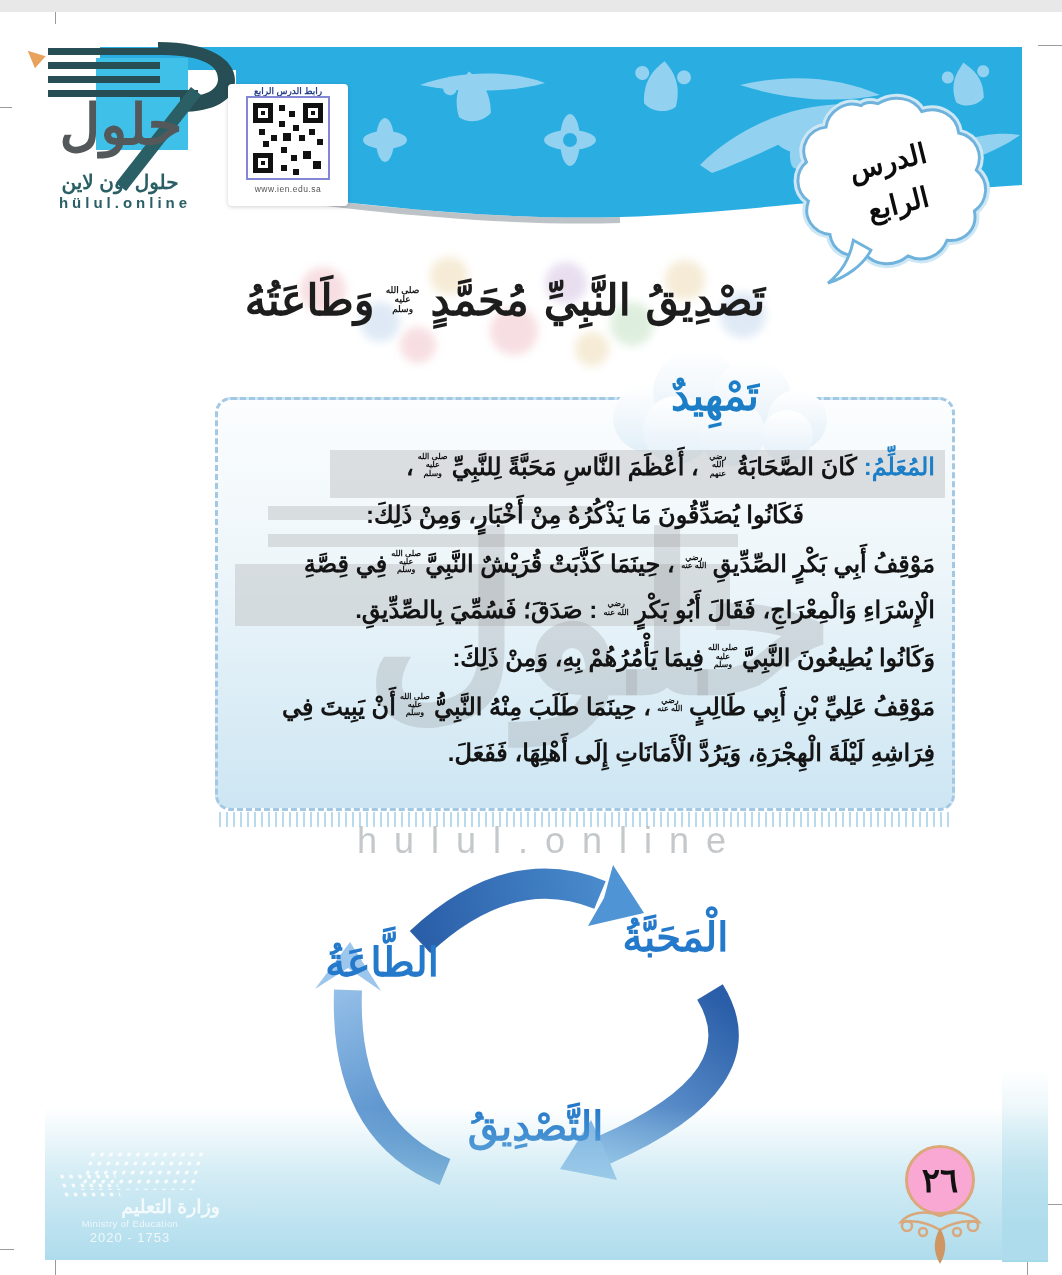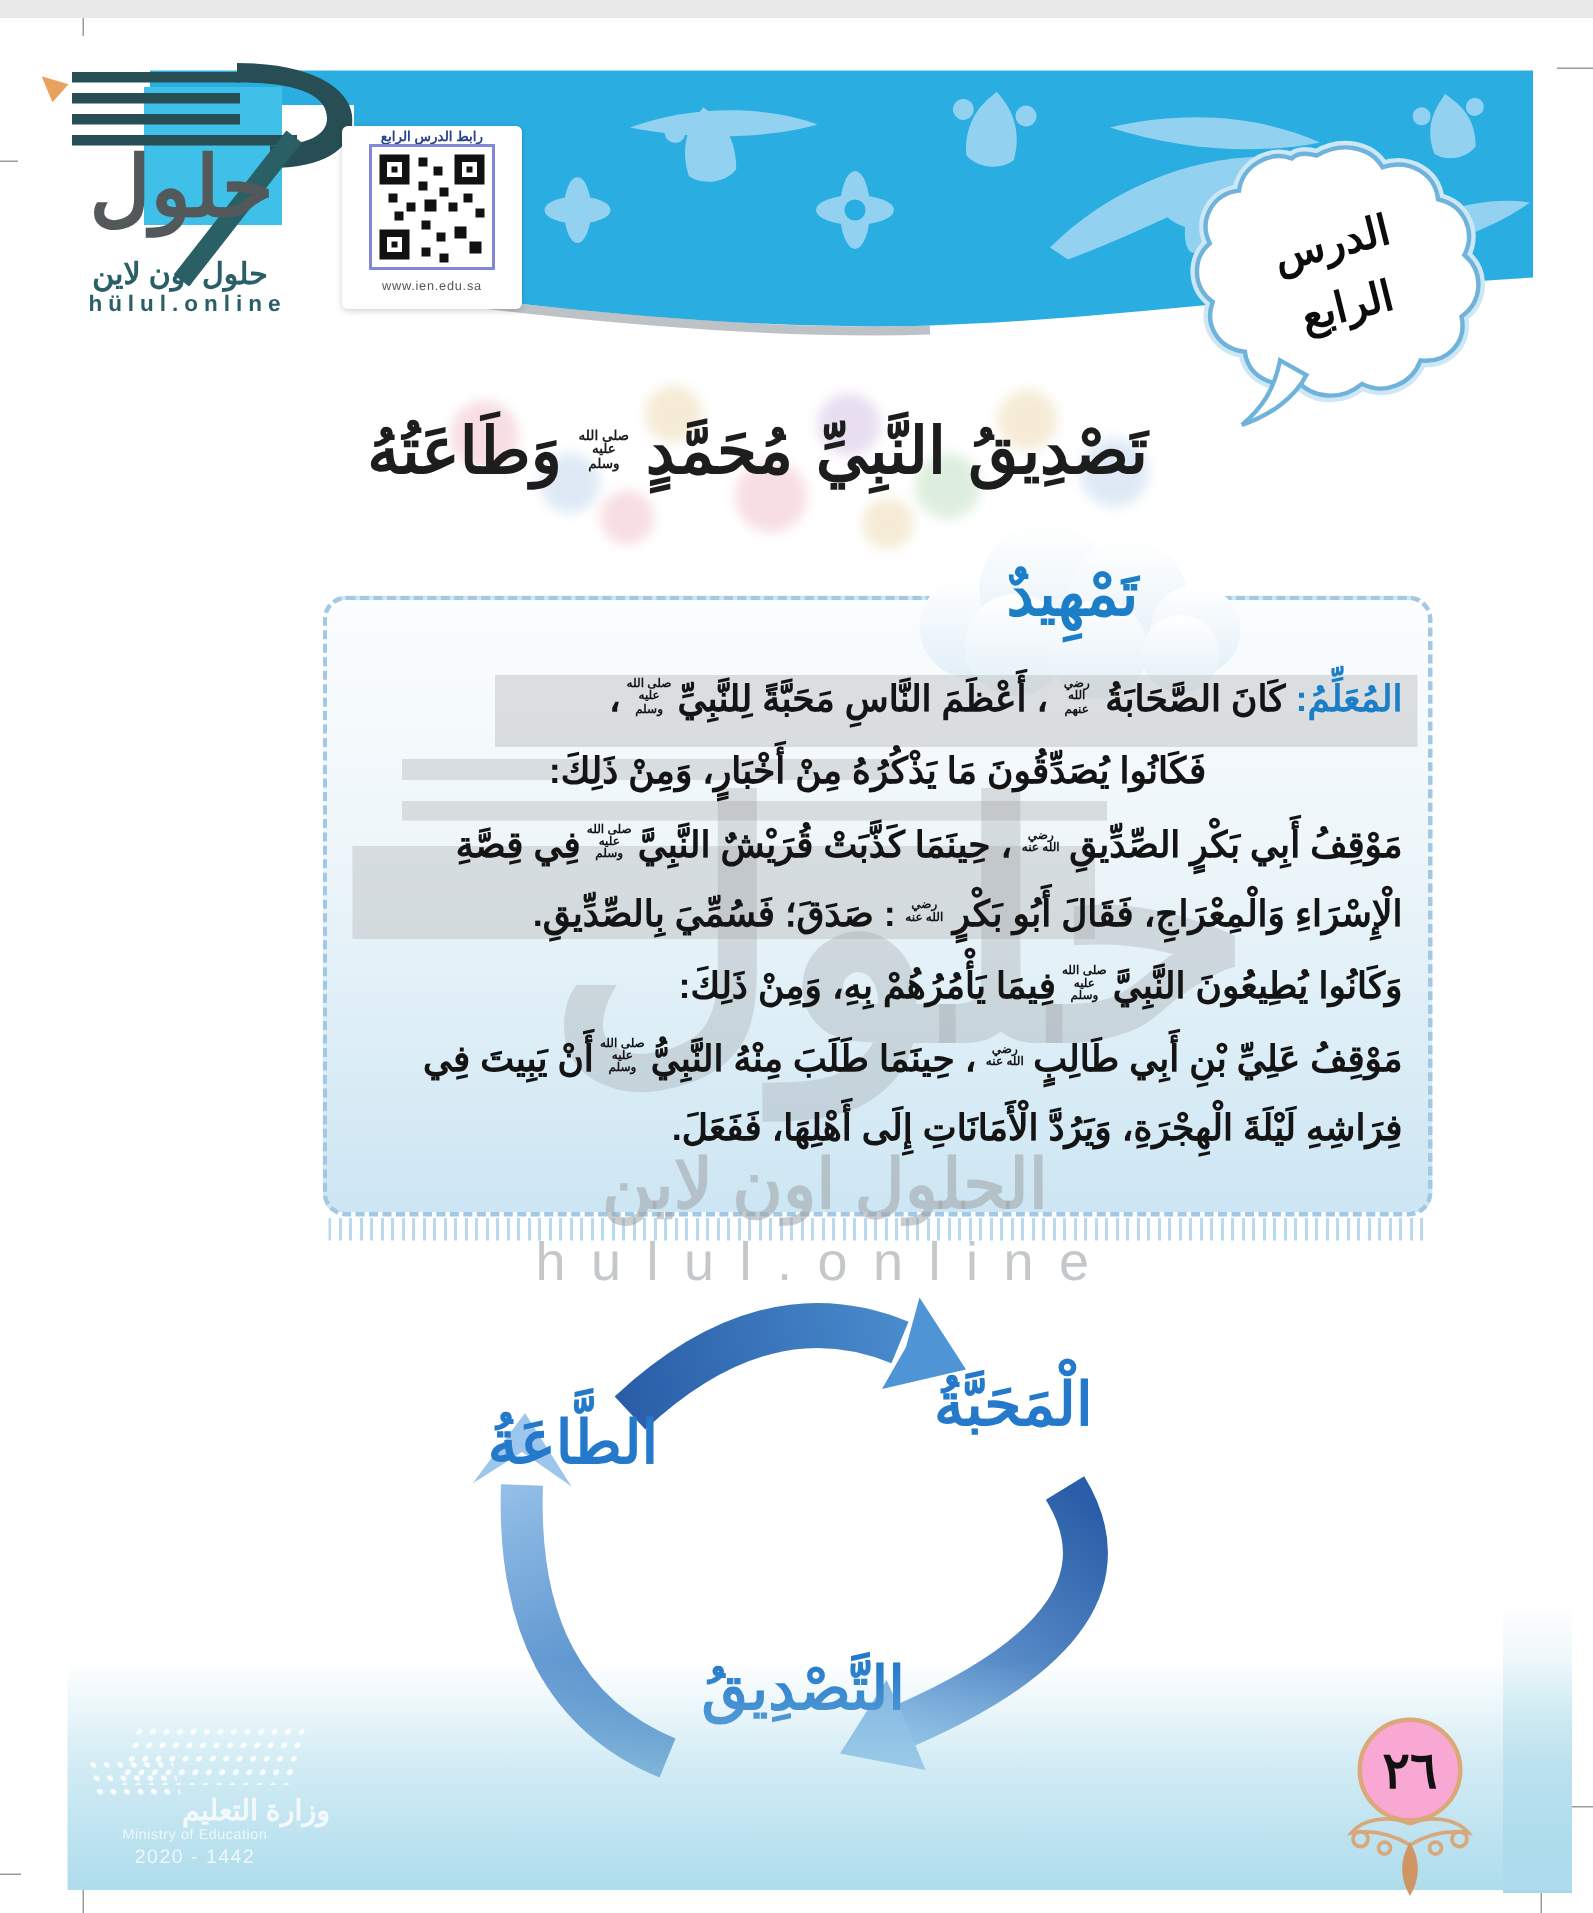--- a/index.html
+++ b/index.html
@@ -273,21 +273,20 @@
       <span>مَوْقِفُ أَبِي بَكْرٍ الصِّدِّيقِ</span><span class="hon">رضي الله عنه</span><span>، حِينَمَا كَذَّبَتْ قُرَيْشٌ النَّبِيَّ</span><span class="hon">صلى الله عليه وسلم</span><span>فِي قِصَّةِ الْإِسْرَاءِ وَالْمِعْرَاجِ، فَقَالَ أَبُو بَكْرٍ</span><span class="hon">رضي الله عنه</span><span>: صَدَقَ؛ فَسُمِّيَ بِالصِّدِّيقِ.</span>
     </p>
     <p>
       <span>وَكَانُوا يُطِيعُونَ النَّبِيَّ</span><span class="hon">صلى الله عليه وسلم</span><span>فِيمَا يَأْمُرُهُمْ بِهِ، وَمِنْ ذَلِكَ:</span>
     </p>
     <p>
       <span>مَوْقِفُ عَلِيِّ بْنِ أَبِي طَالِبٍ</span><span class="hon">رضي الله عنه</span><span>، حِينَمَا طَلَبَ مِنْهُ النَّبِيُّ</span><span class="hon">صلى الله عليه وسلم</span><span>أَنْ يَبِيتَ فِي فِرَاشِهِ لَيْلَةَ الْهِجْرَةِ، وَيَرُدَّ الْأَمَانَاتِ إِلَى أَهْلِهَا، فَفَعَلَ.</span>
     </p>
   </div>
 
-  <div id="wm-ar" class="abs">الحلول اون لاين</div>
   <div id="wm-en" class="abs">hulul.online</div>
 
   <svg id="diagram" class="abs" viewBox="0 0 535 350">
     <defs>
       <linearGradient id="g1" gradientUnits="userSpaceOnUse" x1="172" y1="102" x2="396" y2="60">
         <stop offset="0" style="stop-color:var(--arrow-dark)"></stop>
           <stop offset="1" stop-color="#4f94d4"></stop>
       </linearGradient>
       <linearGradient id="g2" gradientUnits="userSpaceOnUse" x1="462" y1="152" x2="330" y2="320">
         <stop offset="0" style="stop-color:var(--arrow-dark)"></stop>
@@ -330,15 +329,15 @@
       <circle cx="30" cy="24" r="4"></circle>
         <circle cx="64" cy="24" r="4"></circle>
     </g>
     <path d="M47,20 C40,32 40,44 47,56 C54,44 54,32 47,20 Z" fill="#cf9663"></path>
   </svg>
 
   <div id="moe-dots-a" class="moe-dots abs"></div>
   <div id="moe-dots-b" class="moe-dots abs"></div>
   <div id="moe-ar" class="abs">وزارة التعليم</div>
   <div id="moe-en" class="abs">Ministry of Education</div>
-  <div id="moe-years" class="abs">2020 - 1442</div>
+  <div id="moe-years" class="abs">2020 - 1753</div>
 
 </div>
 
 </body></html>

